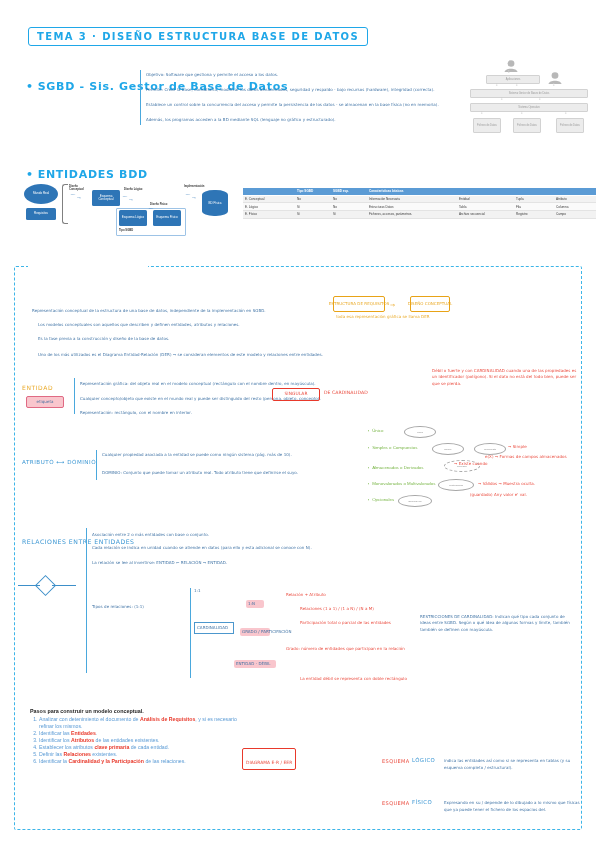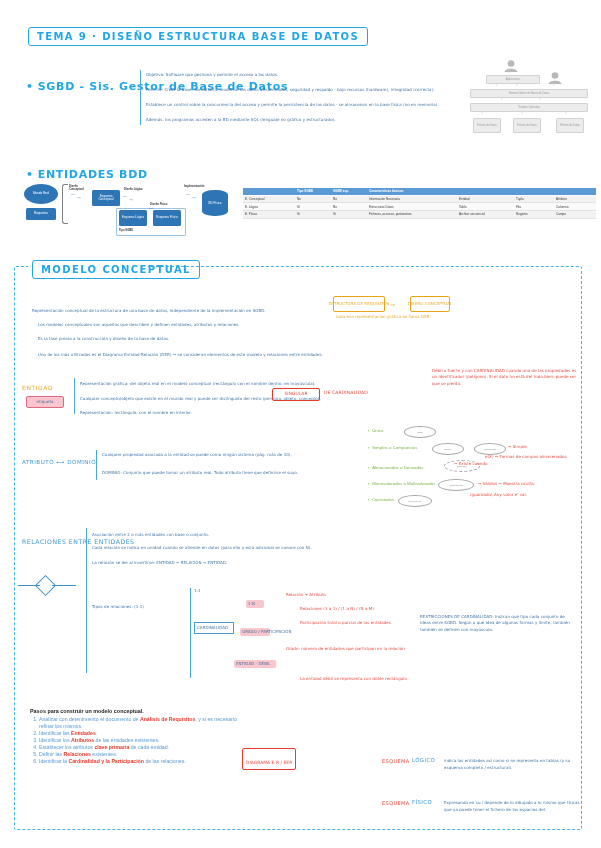--- a/index.html
+++ b/index.html
@@ -77,21 +77,21 @@
   .pasos li{font-size:5.2px;line-height:1.28;color:#5b9bd5;margin-bottom:.5px;}
   .pasos b{color:#e8392b;}
   .sk-dia{position:absolute;border:.7px solid #3d8fc9;transform:rotate(45deg);}
   .sk-line{position:absolute;background:#3d8fc9;height:.7px;}
 </style>
 </head>
 <body>
 
 <div class="page">
 
-  <div class="title-box" style="left:28px;top:27px;">TEMA 9 · DISEÑO ESTRUCTURA BASE DE DATOS</div>
+  <div class="title-box" style="left:28px;top:27px;">TEMA 3 · DISEÑO ESTRUCTURA BASE DE DATOS</div>
 
   <div class="bullet" style="left:26px;top:80px;">SGBD - Sis. Gestor de Base de Datos</div>
   <div class="vrule" style="left:140px;top:70px;height:55px;"></div>
 
   <div class="scrawl dk" style="left:146px;top:72px;">Objetivo: Software que gestiona y permite el acceso a los datos.</div>
   <div class="scrawl dk" style="left:146px;top:87px;">Permite: Crear la base, consultarla, modificar los datos almacenados, seguridad y respaldo - bajo recursos (hardware), integridad (correcta).</div>
   <div class="scrawl dk" style="left:146px;top:102px;">Establece un control sobre la concurrencia del acceso y permite la persistencia de los datos - se almacenan en la base física (no en memoria).</div>
   <div class="scrawl dk" style="left:146px;top:117px;">Además, los programas acceden a la BD mediante SQL (lenguaje no gráfico y estructurado).</div>
 
   <div class="stack" style="left:468px;top:58px;width:120px;height:80px;">
@@ -187,21 +187,20 @@
         <td>Ficheros, accesos, parámetros.</td>
         <td>Archivo secuencial</td>
         <td>Registro</td>
         <td>Campo</td>
       </tr>
     </tbody>
   </table>
 
   <div class="dashed-region" style="left:14px;top:266px;width:566px;height:562px;"></div>
   <div style="position:absolute;left:28px;top:258px;width:120px;height:20px;background:#fff;"></div>
-  <div class="title-box" style="left:32px;top:260px;">MODELO CONCEPTUAL</div>
 
   <div class="scrawl dk" style="left:32px;top:308px;">Representación conceptual de la estructura de una base de datos, independiente de la implementación en SGBD.</div>
   <div class="scrawl dk" style="left:38px;top:322px;">Los modelos conceptuales son aquellos que describen y definen entidades, atributos y relaciones.</div>
   <div class="scrawl dk" style="left:38px;top:336px;">Es la fase previa a la construcción y diseño de la base de datos.</div>
   <div class="scrawl dk" style="left:38px;top:352px;">Uno de los más utilizados es el Diagrama Entidad-Relación (DER) → se consideran elementos de este modelo y relaciones entre entidades.</div>
 
   <div style="position:absolute;left:333px;top:296px;width:50px;height:14px;border:.9px solid #e8a317;border-radius:2px;display:flex;align-items:center;justify-content:center;">
     <span class="scrawl orange" style="position:static;">ESTRUCTURA DE REQUISITOS</span>
   </div>
   <div class="scrawl orange" style="left:390px;top:301px;font-size:6px;">⇒</div>

